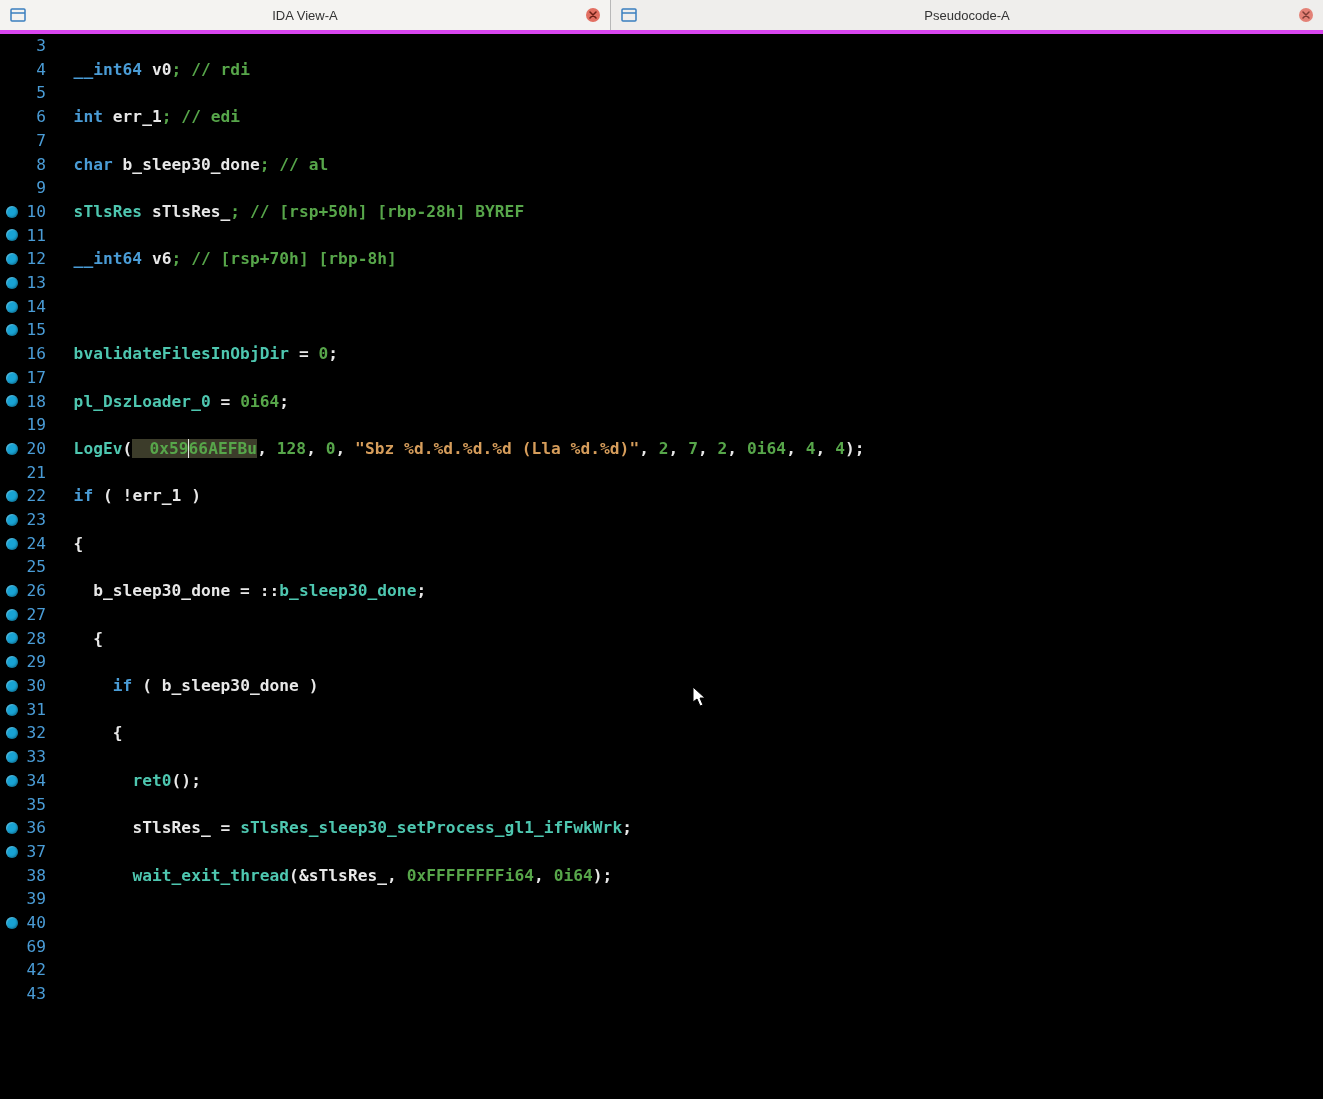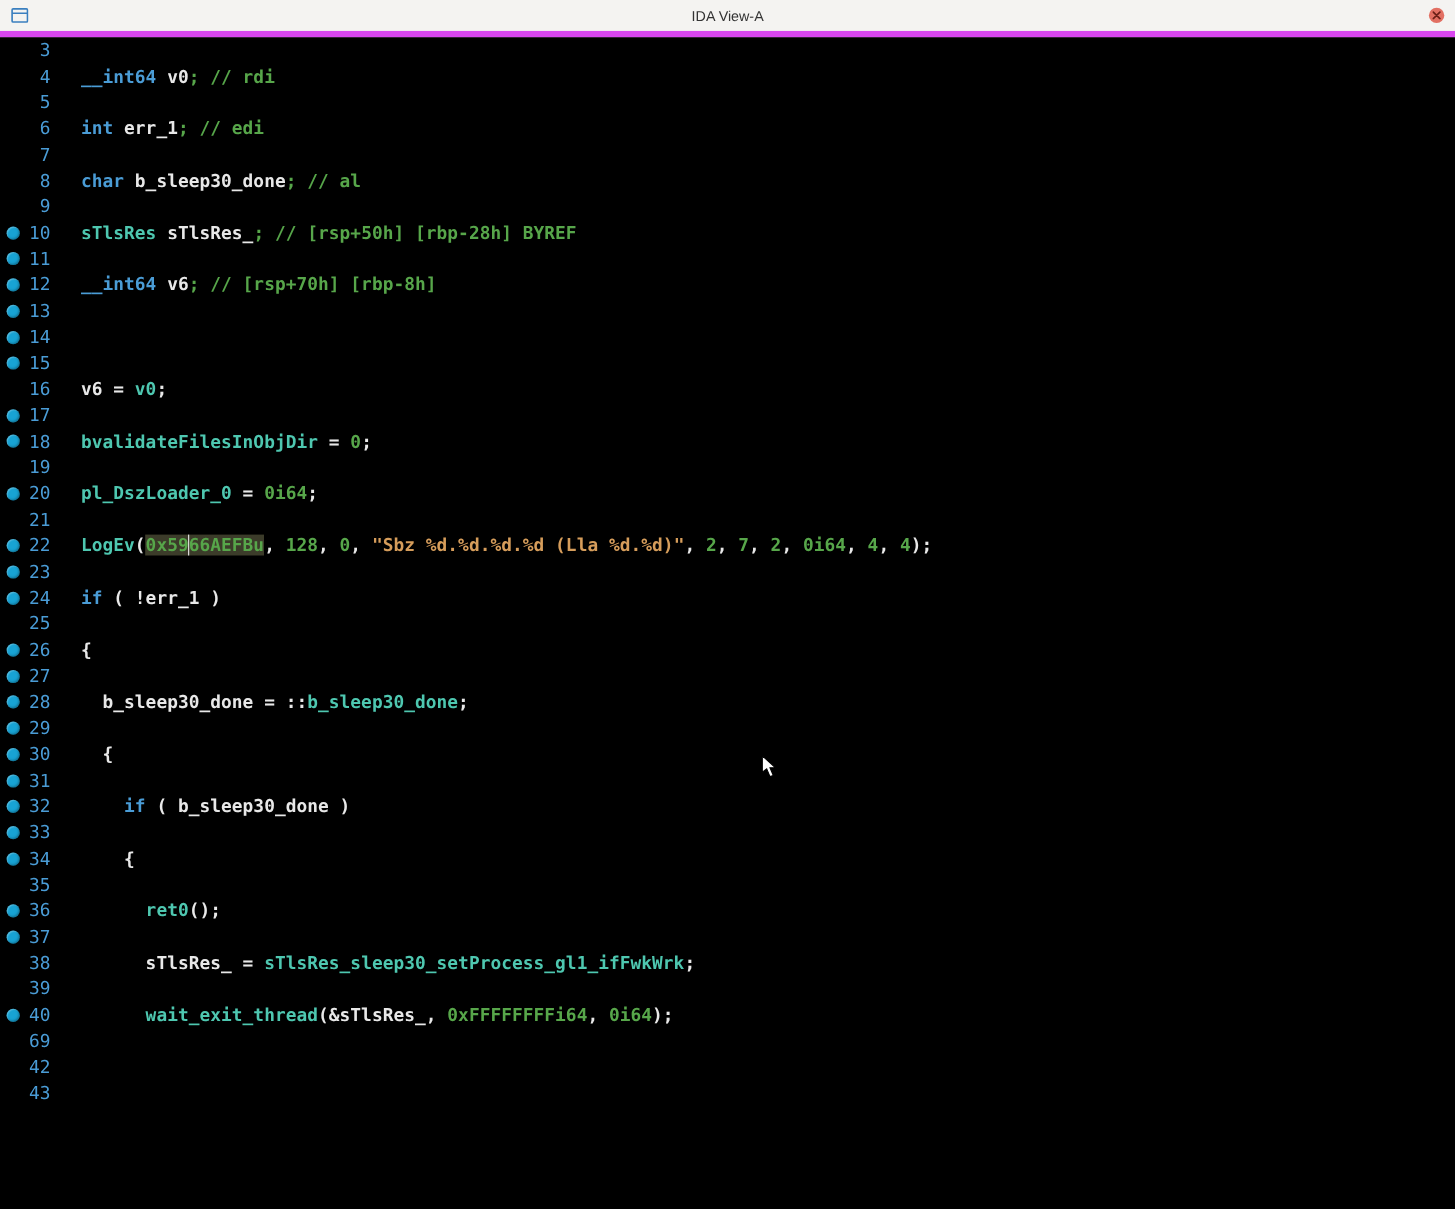--- a/index.html
+++ b/index.html
@@ -9,21 +9,21 @@
     background: #000;
     color: #e8e8e8;
     width: 1323px;
     height: 1099px;
     overflow: hidden;
   }
   .tabbar {
     display: flex;
     height: 34px;
     background: #e4e2e0;
-    border-bottom: 6px solid #d946ef;
+    border-bottom: 4px solid #d946ef;
     font-family: "Segoe UI", "Arial", sans-serif;
     font-size: 13px;
     color: #333;
   }
   .tab {
     display: flex;
     align-items: center;
     justify-content: center;
     position: relative;
     flex: 0 0 611px;
@@ -99,35 +99,49 @@
     width: 16px; height: 22px;
     pointer-events: none;
   }
 
   
   .kw   { color: #4a9cd6; }   
   .glb  { color: #4ec7b0; }   
   .num  { color: #57A64A; }   
   .str  { color: #d69d5b; }   
   .cmt  { color: #57A64A; }
-  .hl   { background: #3c3c2a; }
+  .hl   { background: #3c3c2a; padding-left: 17px; }
   .caret { border-left: 1px solid #e8e8e8; margin-left:-1px; }
 </style>
 </head>
 <body>
 
 <div class="tabbar">
   <div class="tab active">
     <span class="tab-icon">
       <svg viewBox="0 0 16 16">
           <rect x="1" y="2" width="14" height="12" rx="1" fill="none" stroke="#3a7fbf" stroke-width="1.5"></rect>
           <line x1="1" y1="6" x2="15" y2="6" stroke="#3a7fbf" stroke-width="1.5"></line>
         </svg>
     </span>
     <span class="tab-label">IDA View-A</span>
+    <span class="tab-close">
+      <svg viewBox="0 0 8 8">
+          <path d="M1 1 L7 7 M7 1 L1 7" stroke="#6b1f16" stroke-width="1.5" stroke-linecap="round"></path>
+        </svg>
+    </span>
+  </div>
+  <div class="tab">
+    <span class="tab-icon">
+      <svg viewBox="0 0 16 16">
+          <rect x="1" y="2" width="14" height="12" rx="1" fill="none" stroke="#3a7fbf" stroke-width="1.5"></rect>
+          <line x1="1" y1="6" x2="15" y2="6" stroke="#3a7fbf" stroke-width="1.5"></line>
+        </svg>
+    </span>
+    <span class="tab-label">Pseudocode-A</span>
     <span class="tab-close">
       <svg viewBox="0 0 8 8">
           <path d="M1 1 L7 7 M7 1 L1 7" stroke="#6b1f16" stroke-width="1.5" stroke-linecap="round"></path>
         </svg>
     </span>
   </div>
 </div>
 
 <div class="code-area">
   <div class="gutter" id="gut">
@@ -173,21 +187,20 @@
       <div class="gutter-line">42</div>
       <div class="gutter-line">43</div>
     </div>
   <div class="code-col">
 <span class="code-line">  <span class="kw">__int64</span><span> v0</span><span class="cmt">; // rdi</span></span>
 <span class="code-line">  <span class="kw">int</span><span> err_1</span><span class="cmt">; // edi</span></span>
 <span class="code-line">  <span class="kw">char</span><span> b_sleep30_done</span><span class="cmt">; // al</span></span>
 <span class="code-line">  <span class="glb">sTlsRes</span><span> sTlsRes_</span><span class="cmt">; // [rsp+50h] [rbp-28h] BYREF</span></span>
 <span class="code-line">  <span class="kw">__int64</span><span> v6</span><span class="cmt">; // [rsp+70h] [rbp-8h]</span></span>
 <span class="code-line"> </span>
-<span class="code-line">  <span>v6</span><span> = </span><span class="glb">v0</span><span>;</span></span>
 <span class="code-line">  <span class="glb">bvalidateFilesInObjDir</span><span> = </span><span class="num">0</span><span>;</span></span>
 <span class="code-line">  <span class="glb">pl_DszLoader_0</span><span> = </span><span class="num">0i64</span><span>;</span></span>
 <span class="code-line">  <span class="glb">LogEv</span><span>(</span><span class="num hl">0x59<span class="caret"></span>66AEFBu</span><span>, </span><span class="num">128</span><span>, </span><span class="num">0</span><span>, </span><span class="str">"Sbz %d.%d.%d.%d (Lla %d.%d)"</span><span>, </span><span class="num">2</span><span>, </span><span class="num">7</span><span>, </span><span class="num">2</span><span>, </span><span class="num">0i64</span><span>, </span><span class="num">4</span><span>, </span><span class="num">4</span><span>);</span></span>
 <span class="code-line">  <span class="kw">if</span><span> ( !</span><span>err_1</span><span> )</span></span>
 <span class="code-line">  <span>{</span></span>
 <span class="code-line">    <span>b_sleep30_done</span><span> = ::</span><span class="glb">b_sleep30_done</span><span>;</span></span>
 <span class="code-line">    <span>{</span></span>
 <span class="code-line">      <span class="kw">if</span><span> ( </span><span>b_sleep30_done</span><span> )</span></span>
 <span class="code-line">      <span>{</span></span>
 <span class="code-line">        <span class="glb">ret0</span><span>();</span></span>

